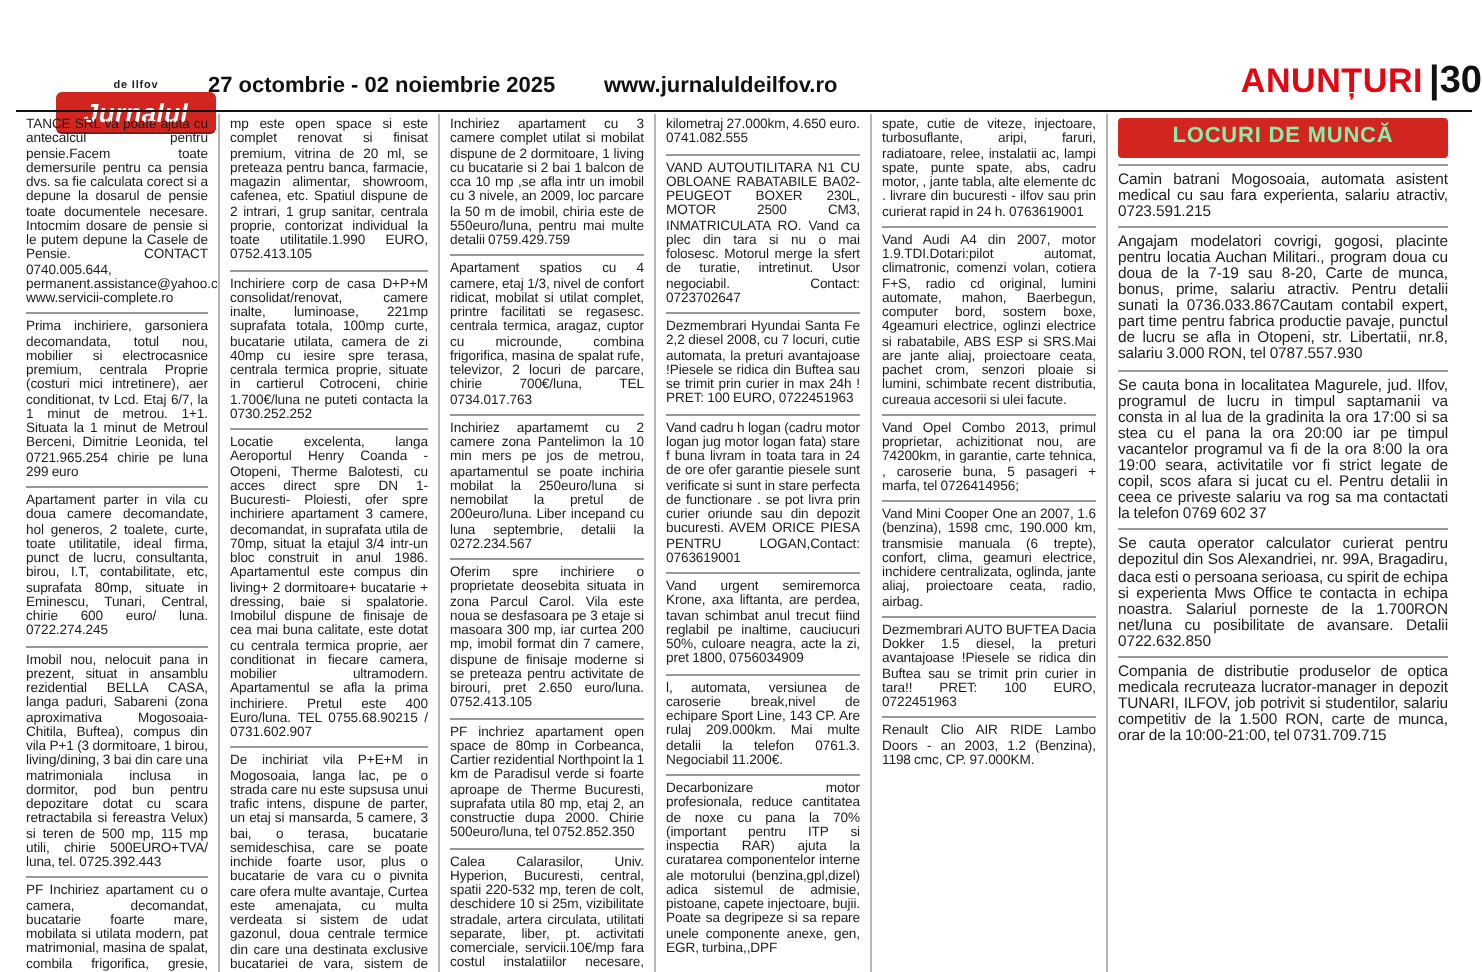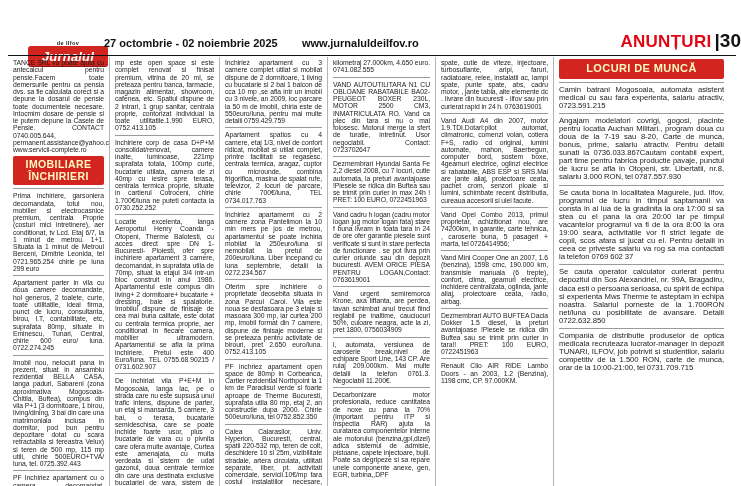--- a/index.html
+++ b/index.html
@@ -34,21 +34,21 @@
   .ad{
     font-size:6.8px;line-height:7.25px;text-align:justify;
     color:#1c1c1c;letter-spacing:-0.05px;word-spacing:-0.2px;
   }
   .ad + .ad, .section-box + .ad, .ad + .section-box{
     border-top:1px solid #9a9a9a;margin-top:3px;padding-top:3px;
   }
   .col-6 .ad{font-size:7.7px;line-height:8.1px;}
   
   .section-box{
-    background:#d2251f;color:#fef9c3;text-align:center;font-weight:bold;
+    background:#d2251f;color:#86efac;text-align:center;font-weight:bold;
     border-radius:2px;padding:3px 2px;border-top:none !important;
   }
   .section-box .l1,.section-box .l2{display:block;font-size:10.5px;line-height:11.5px;letter-spacing:.4px;}
   .section-box.single{padding:4px 2px;}
   .section-box.single .l1{font-size:11px;}
 </style>
 </head>
 <body>
 
 <div class="masthead">
@@ -64,24 +64,20 @@
     <span class="section-name">ANUNȚURI</span>
     <span class="page-no">|30</span>
   </div>
   <div class="masthead-rule"></div>
 </div>
 
 <div class="columns">
 
   <div class="col col-1">
     <div class="ad">TANCE SRL va poate ajuta cu antecalcul pentru pensie.Facem toate demersurile pentru ca pensia dvs. sa fie calculata corect si a depune la dosarul de pensie toate documentele necesare. Intocmim dosare de pensie si le putem depune la Casele de Pensie. CONTACT 0740.005.644, permanent.assistance@yahoo.com, www.servicii-complete.ro</div>
-    <div class="section-box">
-      <span class="l1">IMOBILIARE</span>
-      <span class="l2">ÎNCHIRIERI</span>
-    </div>
     <div class="ad">Prima inchiriere, garsoniera decomandata, totul nou, mobilier si electrocasnice premium, centrala Proprie (costuri mici intretinere), aer conditionat, tv Lcd. Etaj 6/7, la 1 minut de metrou. 1+1. Situata la 1 minut de Metroul Berceni, Dimitrie Leonida, tel 0721.965.254 chirie pe luna 299 euro</div>
     <div class="ad">Apartament parter in vila cu doua camere decomandate, hol generos, 2 toalete, curte, toate utilitatile, ideal firma, punct de lucru, consultanta, birou, I.T, contabilitate, etc, suprafata 80mp, situate in Eminescu, Tunari, Central, chirie 600 euro/ luna. 0722.274.245</div>
     <div class="ad">Imobil nou, nelocuit pana in prezent, situat in ansamblu rezidential BELLA CASA, langa paduri, Sabareni (zona aproximativa Mogosoaia-Chitila, Buftea), compus din vila P+1 (3 dormitoare, 1 birou, living/dining, 3 bai din care una matrimoniala inclusa in dormitor, pod bun pentru depozitare dotat cu scara retractabila si fereastra Velux) si teren de 500 mp, 115 mp utili, chirie 500EURO+TVA/ luna, tel. 0725.392.443</div>
     <div class="ad">PF Inchiriez apartament cu o camera, decomandat, bucatarie foarte mare, mobilata si utilata modern, pat matrimonial, masina de spalat, combila frigorifica, gresie, faianta, parchet, termo-</div>
   </div>
 
   <div class="col col-2">
     <div class="ad">mp este open space si este complet renovat si finisat premium, vitrina de 20 ml, se preteaza pentru banca, farmacie, magazin alimentar, showroom, cafenea, etc. Spatiul dispune de 2 intrari, 1 grup sanitar, centrala proprie, contorizat individual la toate utilitatile.1.990 EURO, 0752.413.105</div>
     <div class="ad">Inchiriere corp de casa D+P+M consolidat/renovat, camere inalte, luminoase, 221mp suprafata totala, 100mp curte, bucatarie utilata, camera de zi 40mp cu iesire spre terasa, centrala termica proprie, situate in cartierul Cotroceni, chirie 1.700€/luna ne puteti contacta la 0730.252.252</div>
     <div class="ad">Locatie excelenta, langa Aeroportul Henry Coanda -Otopeni, Therme Balotesti, cu acces direct spre DN 1- Bucuresti- Ploiesti, ofer spre inchiriere apartament 3 camere, decomandat, in suprafata utila de 70mp, situat la etajul 3/4 intr-un bloc construit in anul 1986. Apartamentul este compus din living+ 2 dormitoare+ bucatarie + dressing, baie si spalatorie. Imobilul dispune de finisaje de cea mai buna calitate, este dotat cu centrala termica proprie, aer conditionat in fiecare camera, mobilier ultramodern. Apartamentul se afla la prima inchiriere. Pretul este 400 Euro/luna. TEL 0755.68.90215 / 0731.602.907</div>
@@ -116,17 +112,17 @@
     <div class="ad">Renault Clio AIR RIDE Lambo Doors - an 2003, 1.2 (Benzina), 1198 cmc, CP. 97.000KM.</div>
   </div>
 
   <div class="col col-6">
     <div class="section-box single">
       <span class="l1">LOCURI DE MUNCĂ</span>
     </div>
     <div class="ad">Camin batrani Mogosoaia, automata asistent medical cu sau fara experienta, salariu atractiv, 0723.591.215</div>
     <div class="ad">Angajam modelatori covrigi, gogosi, placinte pentru locatia Auchan Militari., program doua cu doua de la 7-19 sau 8-20, Carte de munca, bonus, prime, salariu atractiv. Pentru detalii sunati la 0736.033.867Cautam contabil expert, part time pentru fabrica productie pavaje, punctul de lucru se afla in Otopeni, str. Libertatii, nr.8, salariu 3.000 RON, tel 0787.557.930</div>
     <div class="ad">Se cauta bona in localitatea Magurele, jud. Ilfov, programul de lucru in timpul saptamanii va consta in al lua de la gradinita la ora 17:00 si sa stea cu el pana la ora 20:00 iar pe timpul vacantelor programul va fi de la ora 8:00 la ora 19:00 seara, activitatile vor fi strict legate de copil, scos afara si jucat cu el. Pentru detalii in ceea ce priveste salariu va rog sa ma contactati la telefon 0769 602 37</div>
-    <div class="ad">Se cauta operator calculator curierat pentru depozitul din Sos Alexandriei, nr. 99A, Bragadiru, daca esti o persoana serioasa, cu spirit de echipa si experienta Mws Therme te asteptam in echipa noastra. Salariul porneste de la 1.700RON net/luna cu posibilitate de avansare. Detalii 0722.632.850</div>
+    <div class="ad">Se cauta operator calculator curierat pentru depozitul din Sos Alexandriei, nr. 99A, Bragadiru, daca esti o persoana serioasa, cu spirit de echipa si experienta Mws Office te contacta in echipa noastra. Salariul porneste de la 1.700RON net/luna cu posibilitate de avansare. Detalii 0722.632.850</div>
     <div class="ad">Compania de distributie produselor de optica medicala recruteaza lucrator-manager in depozit TUNARI, ILFOV, job potrivit si studentilor, salariu competitiv de la 1.500 RON, carte de munca, orar de la 10:00-21:00, tel 0731.709.715</div>
   </div>
 
 </div>
 
 </body></html>

